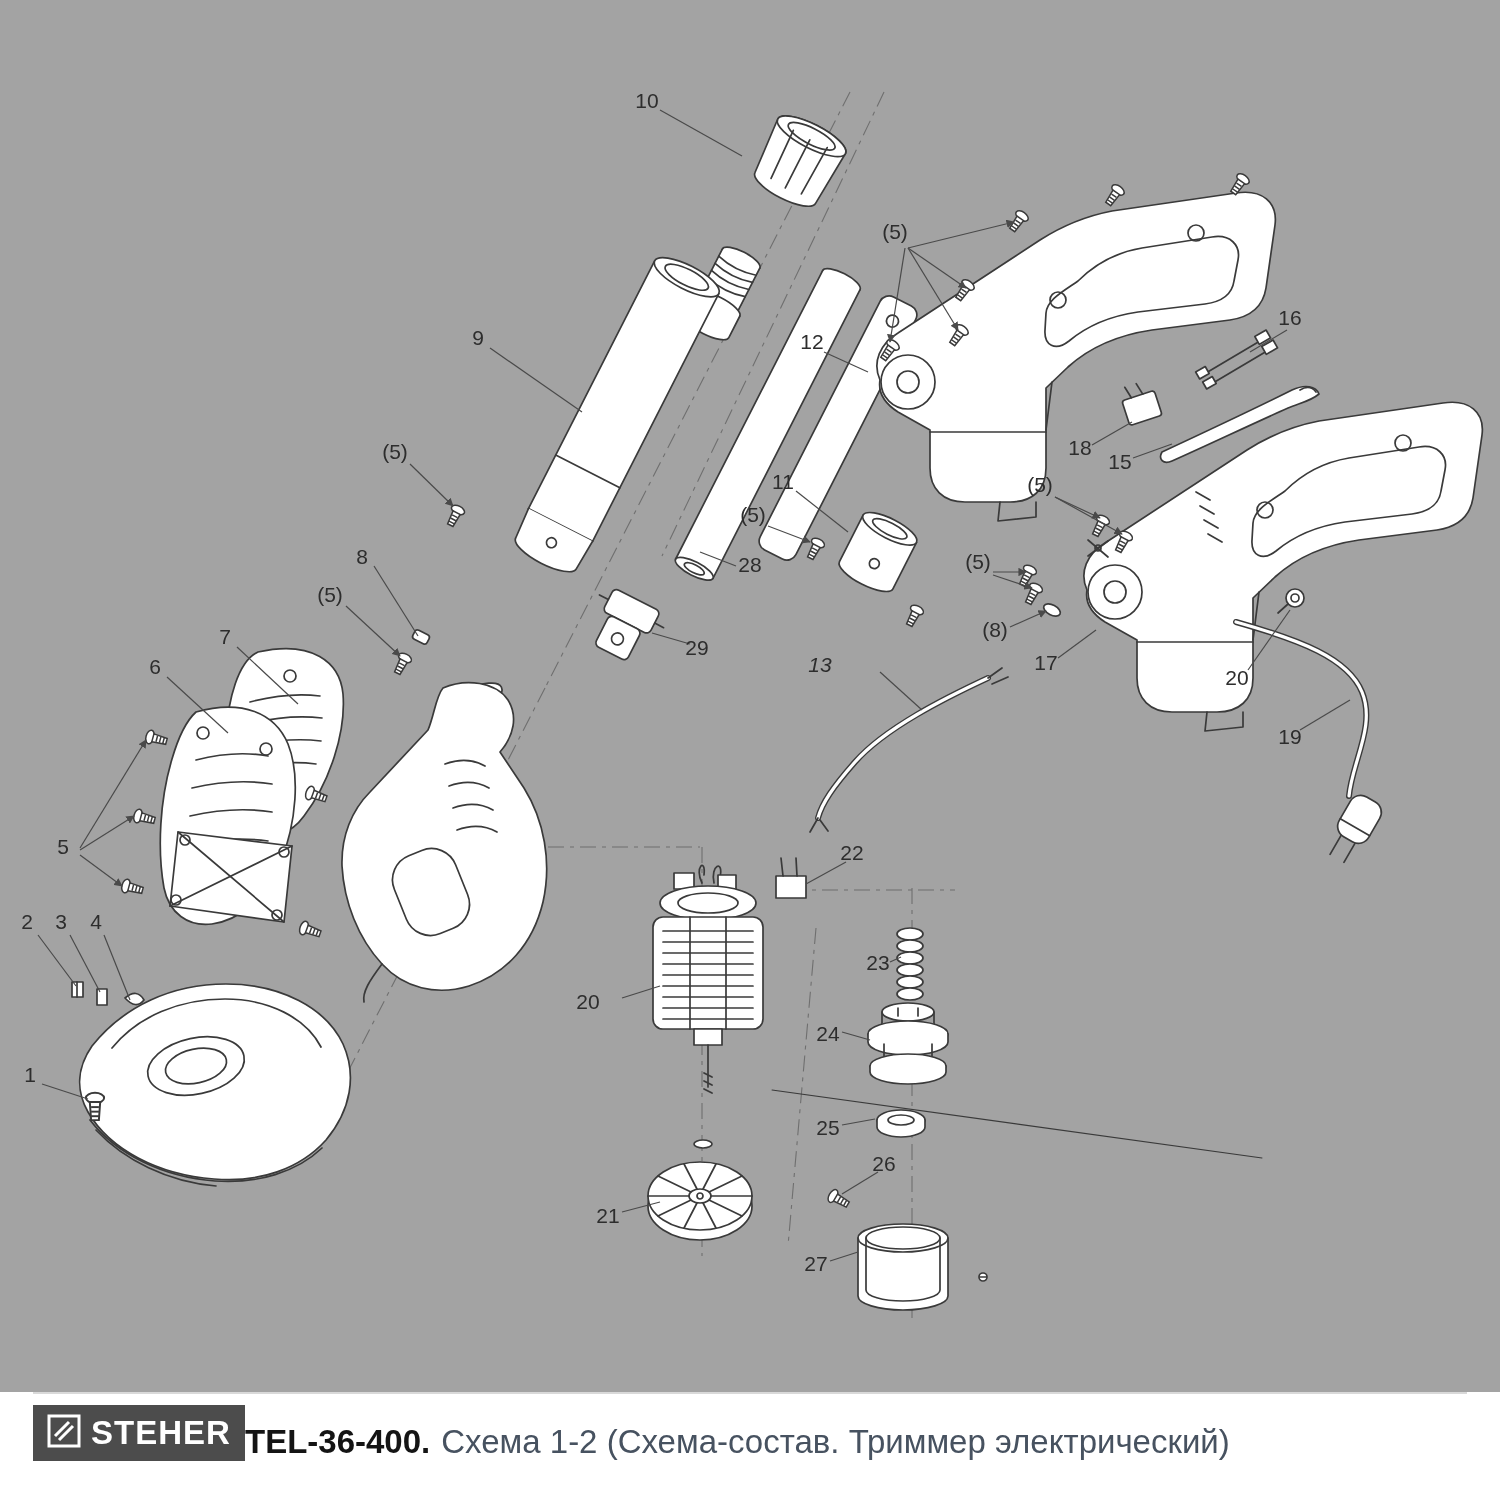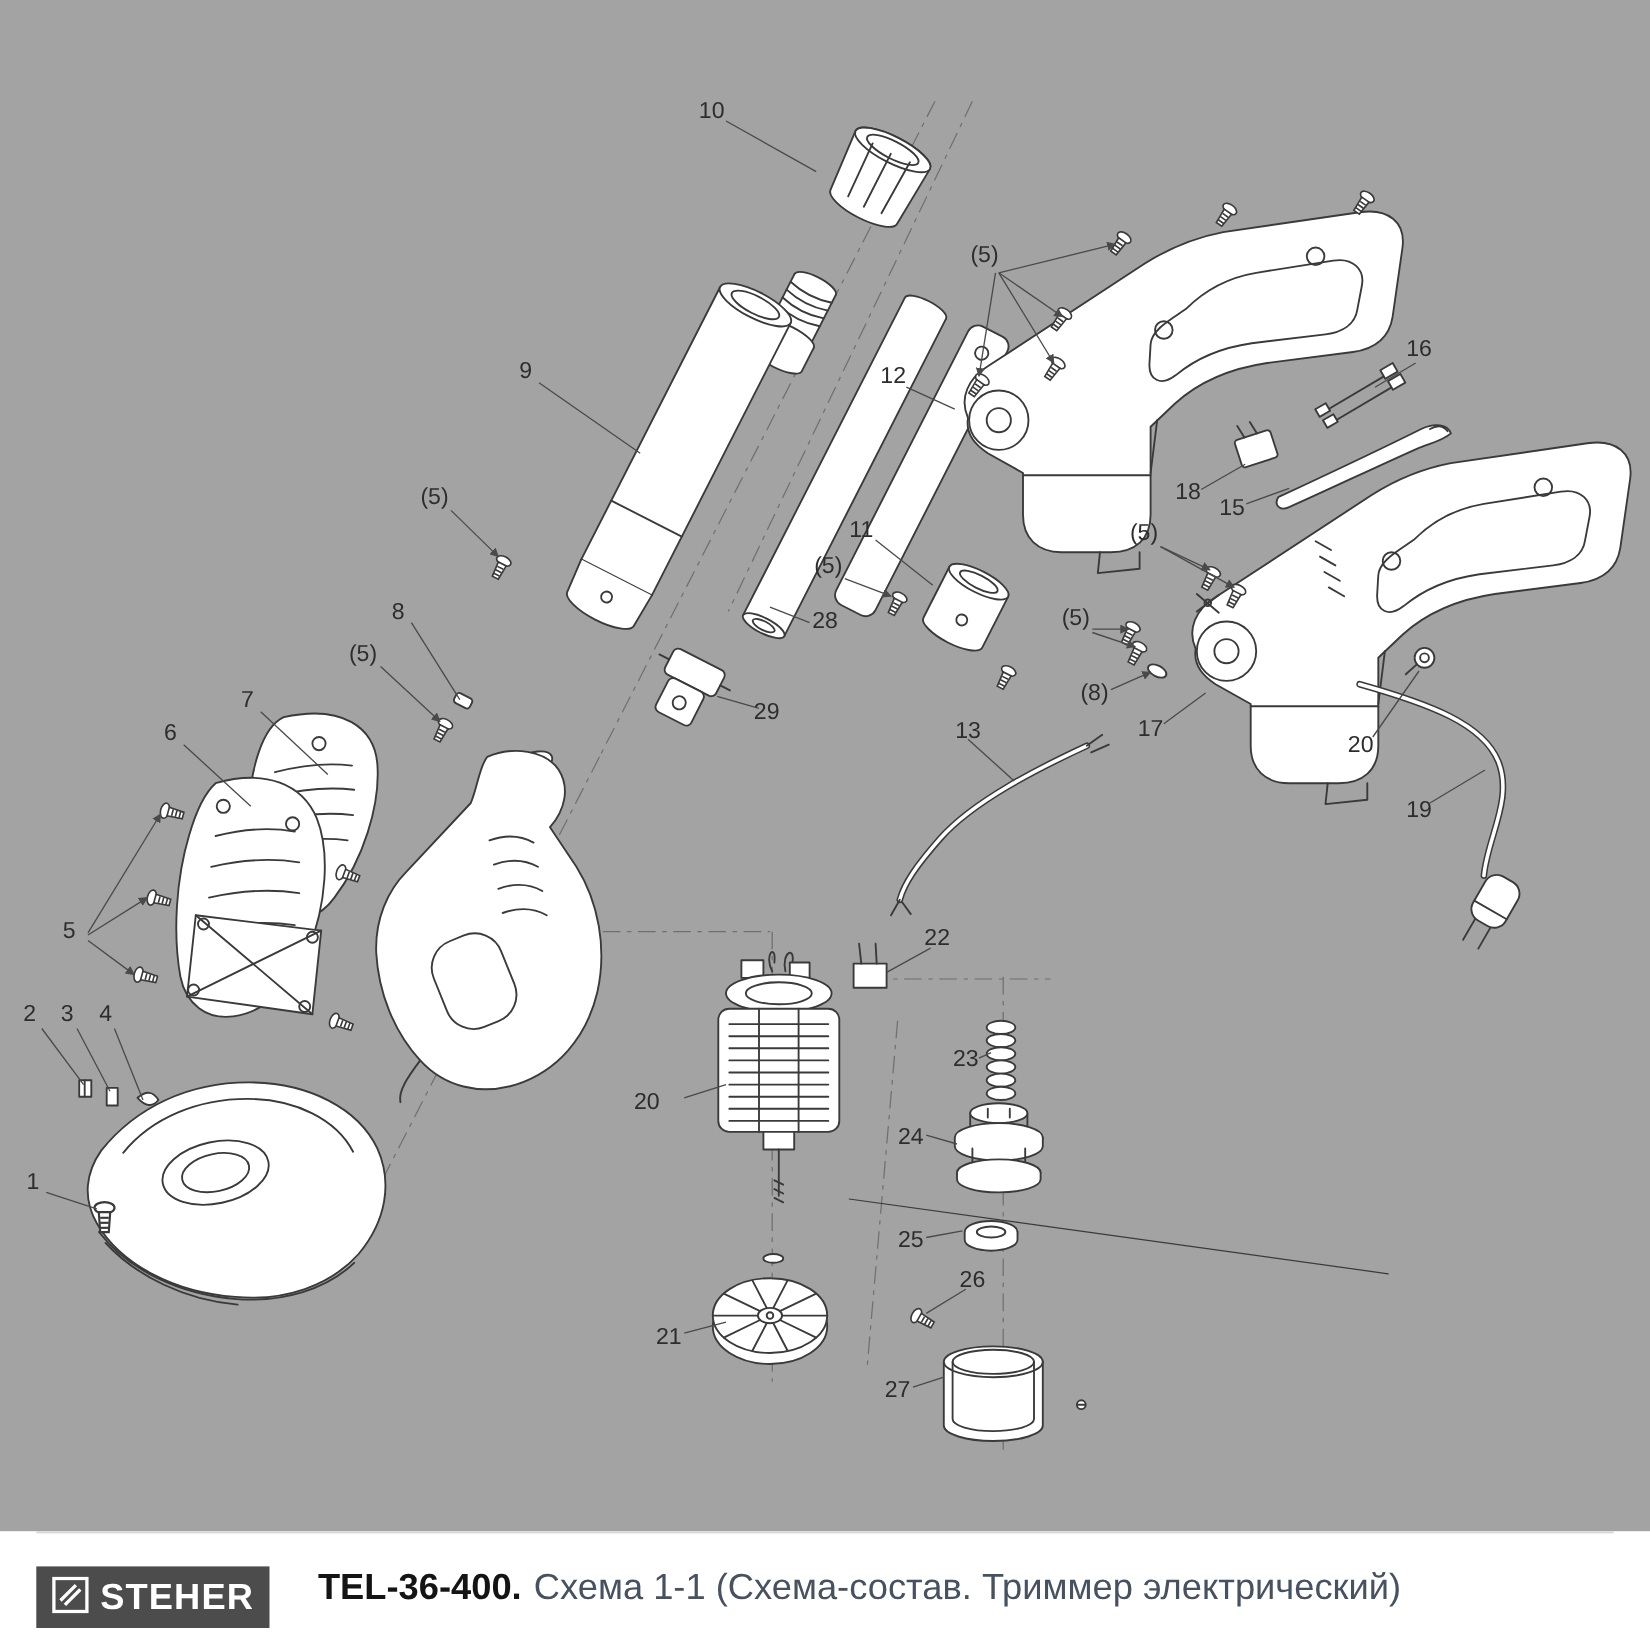--- a/index.html
+++ b/index.html
@@ -13,21 +13,21 @@
   
   .ln    { stroke:#3a3a3a; stroke-width:1.7; stroke-linecap:round; stroke-linejoin:round; }
   .thin  { stroke:#3a3a3a; stroke-width:1.1; stroke-linecap:round; }
   .axis  { stroke:#6f6f6f; stroke-width:1.1; stroke-dasharray:16 6 4 6; }
   .leader{ stroke:#4a4a4a; stroke-width:1.2; }
   .cable-o { stroke:#3a3a3a; stroke-width:6; fill:none; stroke-linecap:round; }
   .cable-i { stroke:#ffffff; stroke-width:3.2; fill:none; stroke-linecap:round; }
 
   .footer { position:absolute; left:0; bottom:0; width:1500px; height:108px; background:#fff; }
   .footer-rule { position:absolute; top:0; left:33px; right:33px; height:2px; background:#d9d9d9; }
-  .footer-row { position:absolute; top:32px; left:33px; right:33px; display:flex; align-items:flex-start; gap:44px; }
+  .footer-row { position:absolute; top:13px; left:33px; right:33px; display:flex; align-items:flex-end; }
   .logo { background:#4c4c4c; color:#fff; height:56px; width:212px; display:flex; align-items:center; justify-content:center; gap:10px; flex:0 0 auto; }
   .logo-text { font-weight:700; font-size:33px; letter-spacing:1px; }
   .title { font-size:33px; color:#475260; white-space:nowrap; }
   .title-model { font-weight:700; color:#141414; margin-right:11px; }
 </style>
 </head>
 <body>
 
 <div class="page">
   <div class="diagram">
@@ -417,21 +417,21 @@
         <span class="callout" style="left: 395px; top: 452px;">(5)</span>
         <span class="callout" style="left: 783px; top: 482px;">11</span>
         <span class="callout" style="left: 1040px; top: 485px;">(5)</span>
         <span class="callout" style="left: 753px; top: 515px;">(5)</span>
         <span class="callout" style="left: 978px; top: 562px;">(5)</span>
         <span class="callout" style="left: 750px; top: 565px;">28</span>
         <span class="callout" style="left: 362px; top: 557px;">8</span>
         <span class="callout" style="left: 330px; top: 595px;">(5)</span>
         <span class="callout" style="left: 697px; top: 648px;">29</span>
         <span class="callout" style="left: 995px; top: 630px;">(8)</span>
-        <span class="callout" style="left: 880px; top: 665px;">13</span>
+        <span class="callout" style="left: 820px; top: 665px; font-style: italic;">13</span>
         <span class="callout" style="left: 1046px; top: 663px;">17</span>
         <span class="callout" style="left: 1237px; top: 678px;">20</span>
         <span class="callout" style="left: 225px; top: 637px;">7</span>
         <span class="callout" style="left: 155px; top: 667px;">6</span>
         <span class="callout" style="left: 1290px; top: 737px;">19</span>
         <span class="callout" style="left: 63px; top: 847px;">5</span>
         <span class="callout" style="left: 852px; top: 853px;">22</span>
         <span class="callout" style="left: 27px; top: 922px;">2</span>
         <span class="callout" style="left: 61px; top: 922px;">3</span>
         <span class="callout" style="left: 96px; top: 922px;">4</span>
@@ -452,17 +452,17 @@
       <div class="logo">
         <span class="logo-mark">
           <svg width="34" height="34" viewBox="0 0 34 34">
             <rect x="2" y="2" width="30" height="30" fill="none" stroke="#fff" stroke-width="3"></rect>
             <path d="M 8,22 L 22,8 M 12,26 L 26,12" stroke="#fff" stroke-width="3" fill="none"></path>
           </svg>
         </span>
         <span class="logo-text">STEHER</span>
       </div>
       <div class="title">
-        <span class="title-model">TEL-36-400.</span><span class="title-rest">Схема 1-1 (Схема-состав. Триммер электрический)</span>
+        <span class="title-model">TEL-36-400.</span><span class="title-rest">Схема 1-2 (Схема-состав. Триммер электрический)</span>
       </div>
     </div>
   </div>
 </div>
 
 </body></html>

